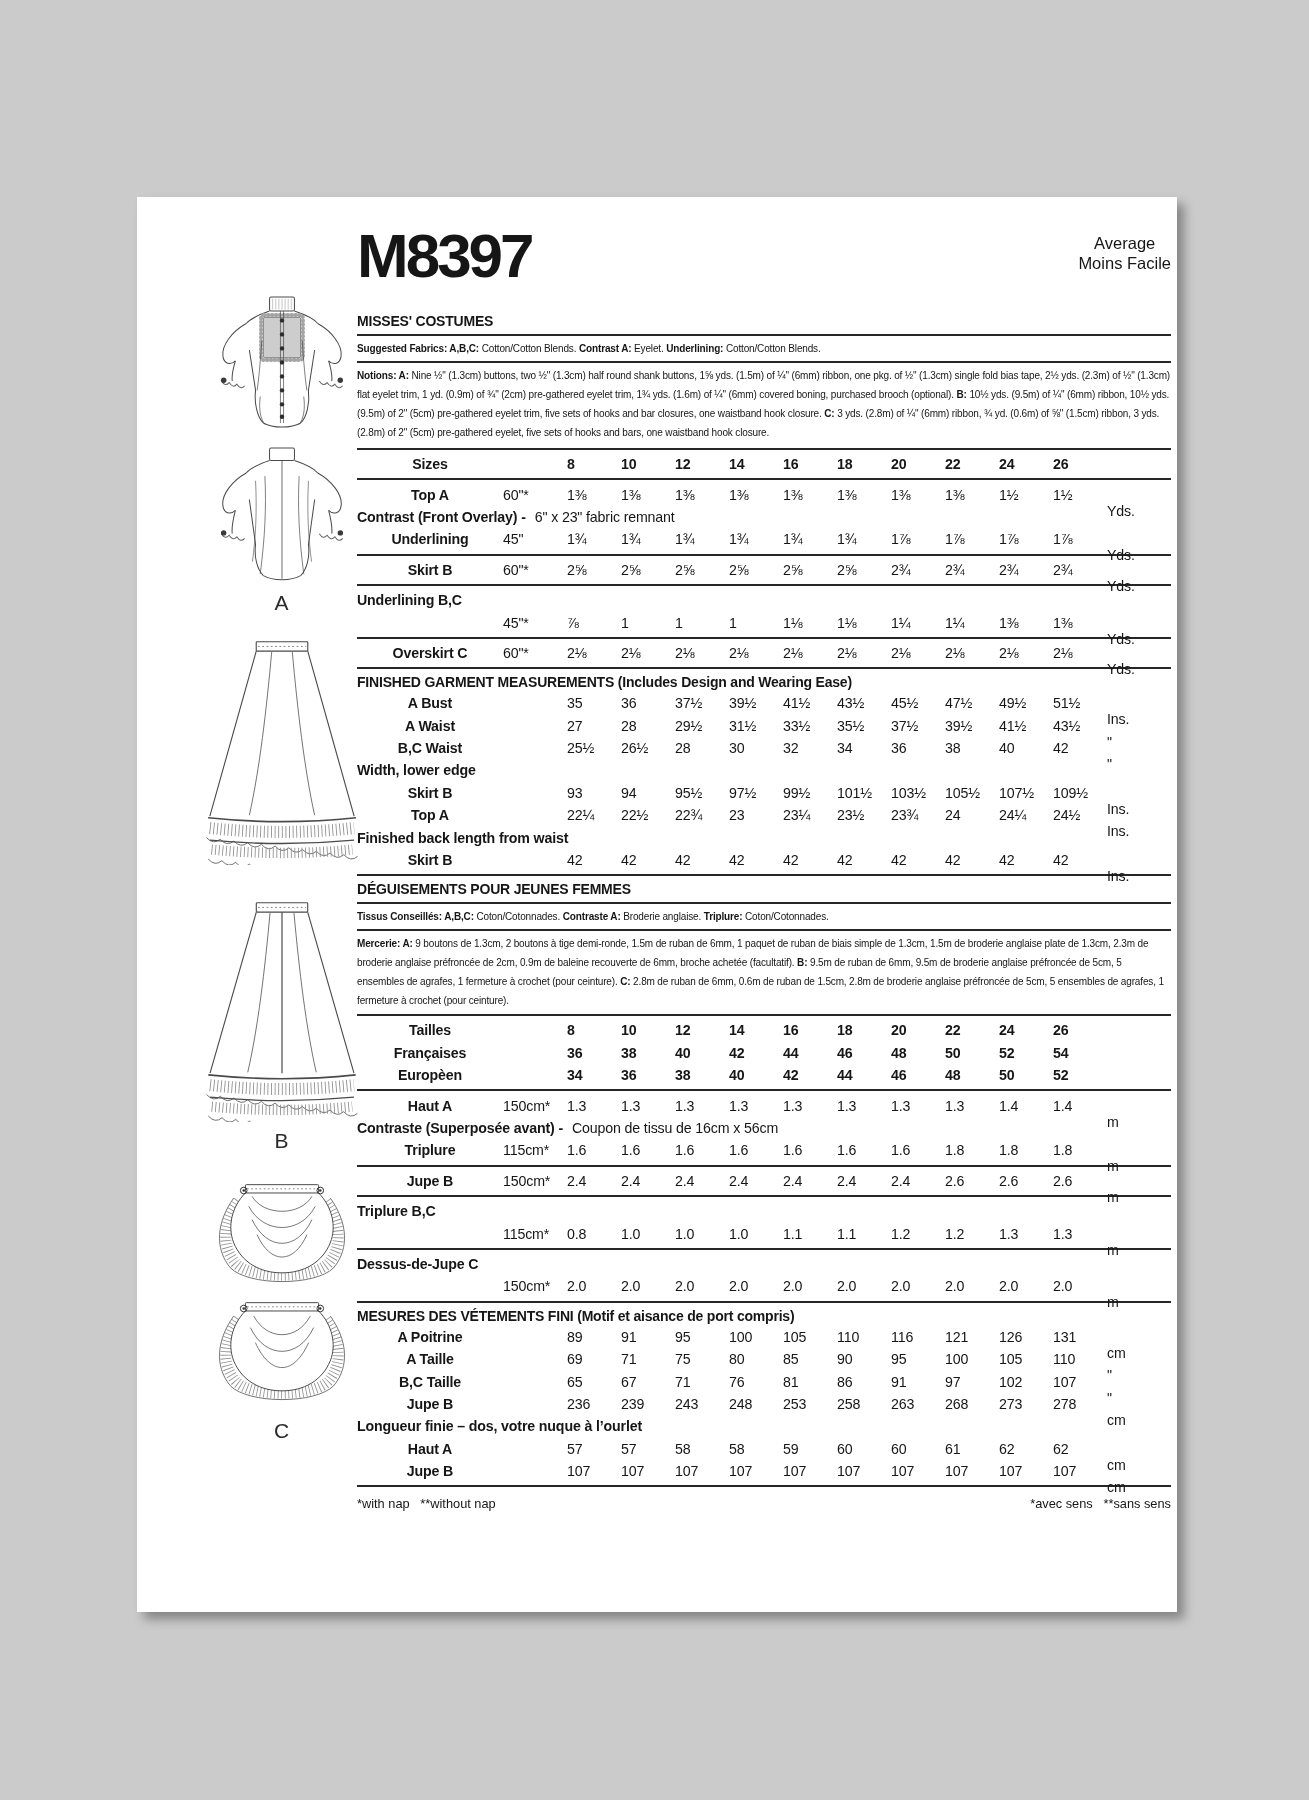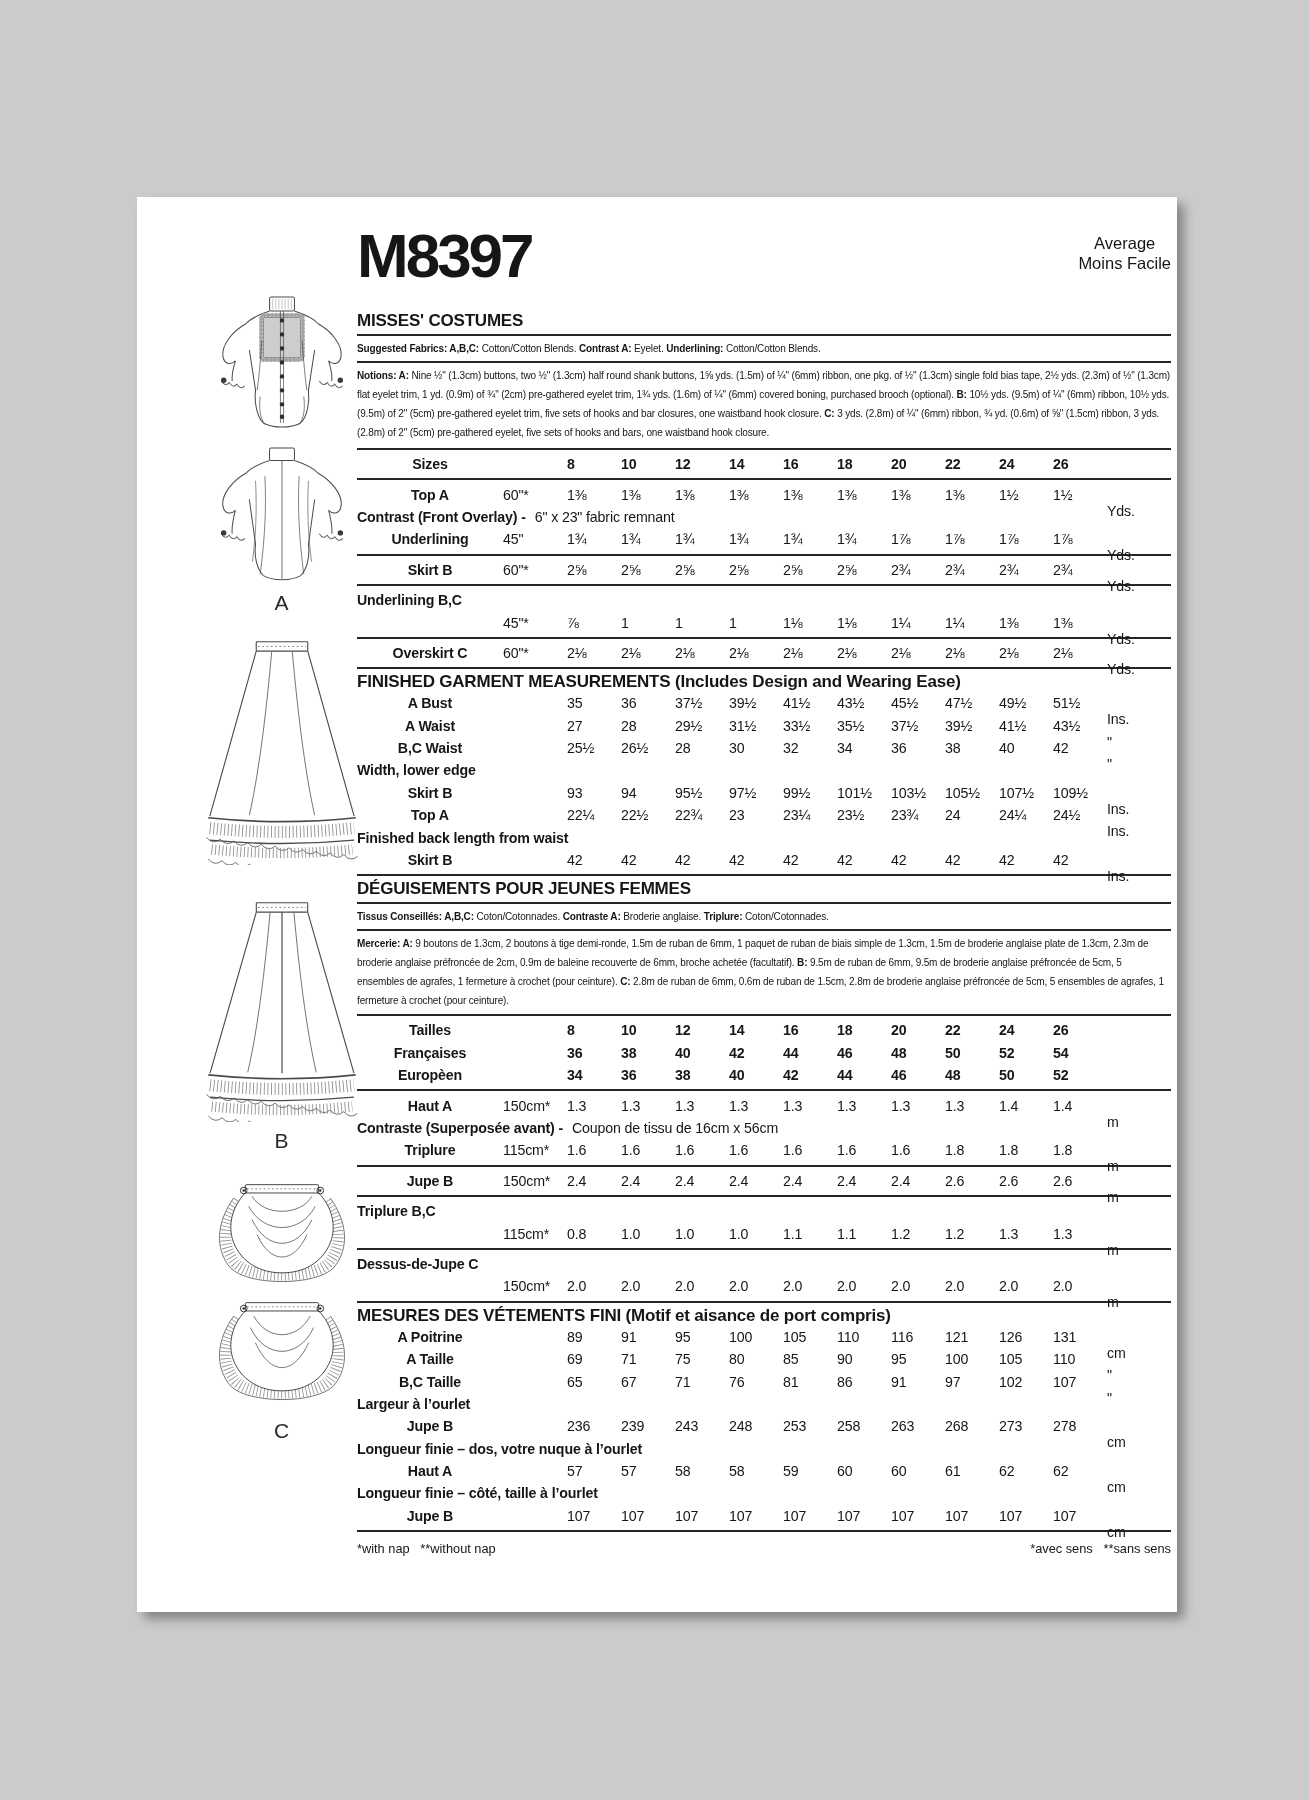--- a/index.html
+++ b/index.html
@@ -6,21 +6,21 @@
   html,body{width:1309px;height:1800px;}
   body{background:#cbcbcb;font-family:"Liberation Sans",sans-serif;color:#161616;position:relative;overflow:hidden;}
   .page{position:absolute;left:137px;top:197px;width:1040px;height:1415px;background:#ffffff;box-shadow:7px 7px 10px rgba(0,0,0,.35);}
   .art{position:absolute;left:60px;top:0;width:170px;height:100%;}
   .fig{position:absolute;left:50%;transform:translateX(-50%);}
   .vlabel{position:absolute;width:100%;text-align:center;font-size:21px;color:#2a2a2a;letter-spacing:1px;}
   .content{position:absolute;left:220px;top:28px;width:814px;}
   .titlebar{display:flex;justify-content:space-between;align-items:flex-start;margin-bottom:24px;}
   .pattern-no{font-size:62px;font-weight:bold;letter-spacing:-3px;line-height:62px;}
   .difficulty{text-align:center;font-size:16.5px;font-weight:normal;line-height:20px;padding-top:8px;}
-  .h1{font-size:17px;font-weight:bold;letter-spacing:-0.2px;line-height:20px;margin-top:3px;}
+  .h1{font-size:14px;font-weight:bold;letter-spacing:-0.2px;line-height:20px;margin-top:3px;}
   .rule{border-top:2px solid #262626;margin:3px 0;}
   .para{font-size:10px;line-height:19px;letter-spacing:-0.15px;margin:2px 0;}
   .b{font-weight:bold;}
   .trow{display:flex;align-items:center;height:22.4px;font-size:14.2px;letter-spacing:-0.15px;white-space:nowrap;}
   .c-label{width:146px;flex:none;font-weight:bold;text-align:center;}
   .c-spec{width:64px;flex:none;}
   .c-val{width:54px;flex:none;}
   .c-unit{flex:1;margin-top:32px;}
   .trow.note .ntext{margin-left:9px;}
   .footer{display:flex;justify-content:space-between;font-size:12.8px;margin-top:9px;}
@@ -563,23 +563,20 @@
           <span class="c-val">71</span>
           <span class="c-val">76</span>
           <span class="c-val">81</span>
           <span class="c-val">86</span>
           <span class="c-val">91</span>
           <span class="c-val">97</span>
           <span class="c-val">102</span>
           <span class="c-val">107</span>
           <span class="c-unit">"</span>
         </div>
-        <div class="trow sub">
-          <span class="b">Largeur à l’ourlet</span>
-        </div>
         <div class="trow">
           <span class="c-label">Jupe B</span>
           <span class="c-spec"></span>
           <span class="c-val">236</span>
           <span class="c-val">239</span>
           <span class="c-val">243</span>
           <span class="c-val">248</span>
           <span class="c-val">253</span>
           <span class="c-val">258</span>
           <span class="c-val">263</span>
@@ -599,23 +596,20 @@
           <span class="c-val">58</span>
           <span class="c-val">58</span>
           <span class="c-val">59</span>
           <span class="c-val">60</span>
           <span class="c-val">60</span>
           <span class="c-val">61</span>
           <span class="c-val">62</span>
           <span class="c-val">62</span>
           <span class="c-unit">cm</span>
         </div>
-        <div class="trow sub">
-          <span class="b">Longueur finie – côté, taille à l’ourlet</span>
-        </div>
         <div class="trow">
           <span class="c-label">Jupe B</span>
           <span class="c-spec"></span>
           <span class="c-val">107</span>
           <span class="c-val">107</span>
           <span class="c-val">107</span>
           <span class="c-val">107</span>
           <span class="c-val">107</span>
           <span class="c-val">107</span>
           <span class="c-val">107</span>

